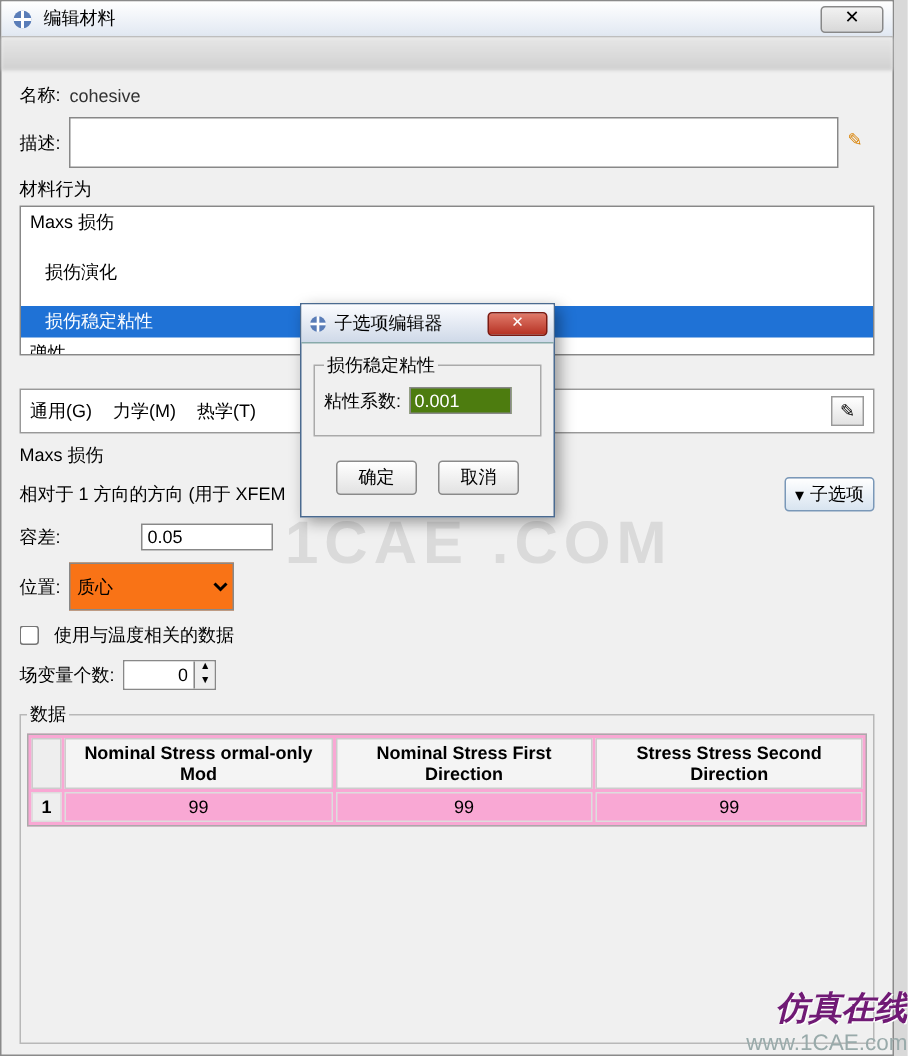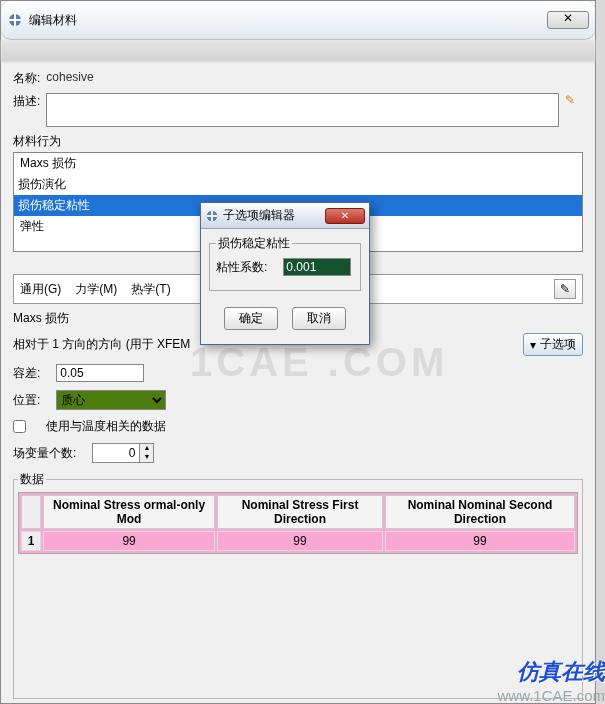--- a/index.html
+++ b/index.html
@@ -1,62 +1,62 @@
 <!DOCTYPE html>
 <html><head>
 <meta charset="utf-8">
 <style>
 * { box-sizing: border-box; font-family: "Microsoft YaHei", SimSun, sans-serif; font-size: 12px; }
 body { margin: 0; background: #d9d9d9; width: 605px; height: 704px; position: relative; overflow: hidden; }
 .blur-bar { height: 22px; background: linear-gradient(#e6e6e6,#d0d0d0); filter: blur(1px); }
 .main-window { position: absolute; top: 0; left: 0; width: 596px; height: 704px; background: #f0f0f0; border: 1px solid #8a8a8a; }
-.titlebar { height: 39px; background: linear-gradient(#ffffff, #e1e8f2); display: flex; align-items: center; border-bottom: 1px solid #b0b0b0; padding: 0 6px; border-radius: 10px; }
+.titlebar { height: 24px; background: linear-gradient(#ffffff, #e1e8f2); display: flex; align-items: center; border-bottom: 1px solid #b0b0b0; padding: 0 6px; }
 .titlebar .app-icon { width: 16px; height: 16px; margin-right: 6px; }
 .win-btn { margin-left: auto; width: 42px; height: 18px; border: 1px solid #888; border-radius: 3px; background: linear-gradient(#f2f2f2,#d8d8d8); text-align: center; line-height: 13px; font-family: Arial; }
 .body-area { padding: 8px 12px; }
-.row { display: flex; align-items: flex-start; margin-bottom: 6px; }
+.row { display: flex; align-items: center; margin-bottom: 6px; }
 .lbl { margin-right: 6px; }
 .name-val { color: #333; }
 textarea.desc { flex: 1; height: 34px; border: 1px solid #888; resize: none; background: #fff; }
 .pencil { width: 18px; height: 18px; margin-left: 6px; color: #d98000; }
 fieldset { border: 1px solid #b8b8b8; padding: 4px; margin: 0 0 8px 0; }
 .box { border: 1px solid #888; background: #fff; }
 .tree { font-size: 12px; }
 .tree .item { padding: 2px 6px; }
-.tree .item.l2 { padding-left: 4px; }
+.tree .item.l2 { padding-left: 16px; margin-top: 12px; }
 .tree .sel { background: #1f72d6; color: #fff; }
 .tabs { border: 1px solid #999; background: #fff; display: flex; align-items: center; padding: 4px 6px; gap: 14px; margin-bottom: 6px; }
 .icon-btn { width: 22px; height: 20px; border: 1px solid #999; background: linear-gradient(#fff,#e2e2e2); display: inline-flex; align-items: center; justify-content: center; }
-.field-row { display: flex; align-items: center; gap: 16px; margin-bottom: 8px; }
+.field-row { display: flex; align-items: center; gap: 6px; margin-bottom: 8px; }
 input.txt { border: 1px solid #888; background: #fff; padding: 1px 3px; height: 18px; }
-select.combo { border: 1px solid #888; background: #4d7c0f; height: 20px; }
+select.combo { border: 1px solid #888; background: #f97316; height: 32px; }
 input[type=checkbox] { margin: 0 4px 0 0; }
 .spinner { display: inline-flex; border: 1px solid #888; height: 20px; }
 .spinner input { width: 46px; border: none; text-align: right; padding-right: 4px; }
 .spinner .arrows { width: 14px; display: flex; flex-direction: column; }
 .spinner .arrows div { flex:1; border-left:1px solid #888; font-size:7px; text-align:center; line-height:8px; background:#eee; }
 .subopt-btn { border: 1px solid #7a98b8; background: linear-gradient(#fff,#d8e4f0); padding: 2px 6px; display: inline-flex; align-items: center; gap: 4px; border-radius: 3px; }
 .data-table { border: 1px solid #aaa; background: #f9a8d4; width: 100%; }
 .data-table th { background: #f4f4f4; border: 1px solid #ccc; padding: 2px 4px; font-weight: bold; }
 .data-table td { border: 1px solid #ddd; text-align: center; padding: 2px 4px; }
 .data-table .rowhdr { background: #eee; font-weight: bold; width: 20px; }
 .watermark { position: absolute; font-size: 40px; font-weight: bold; color: rgba(130,130,130,0.20); letter-spacing: 4px; pointer-events: none; left: 190px; top: 340px; font-family: Arial; }
 .footer-btns { display:flex; gap:260px; justify-content:center; padding-top:8px; border-top:1px solid #ccc; margin-top:8px;}
 .std-btn { border:1px solid #8a8a8a; background:linear-gradient(#fff,#e2e2e2); padding:2px 14px; border-radius:3px; }
 
 .child { position: absolute; left: 200px; top: 202px; width: 170px; background: #f0f0f0; border: 1px solid #4a6a90; box-shadow: 3px 3px 10px rgba(0,0,0,0.4); }
 .child .ctitle { height: 26px; background: linear-gradient(#fbfcff,#cfd9e8); display:flex; align-items:center; padding:0 4px; border-bottom:1px solid #8aa; }
 .child .ctitle .app-icon { width:14px; height:14px; margin-right:4px; }
 .child .closebtn { margin-left:auto; width:40px; height:16px; background: linear-gradient(#e07a6a,#b63224); border:1px solid #7a1a12; border-radius:3px; color:#fff; text-align:center; line-height:13px; font-family:Arial; font-size:10px; }
 .child .cbody { padding:6px 8px; }
 .child .cbody fieldset { border:1px solid #aaa; padding:6px; }
-.child .sel-input { background:#14532d; color:#fff; border:1px solid #888; width:68px; padding:1px 2px; }
+.child .sel-input { background:#4d7c0f; color:#fff; border:1px solid #888; width:68px; padding:1px 2px; }
 .child .btns { display:flex; justify-content:center; gap:14px; padding:8px 0;}
 .wm-box { position:absolute; right:0; bottom:0; text-align:right; }
-.wm-box .a { color:#1d4ed8; font-weight:bold; font-size:22px; font-style:italic; text-shadow:1px 1px #fff; }
+.wm-box .a { color:#701a75; font-weight:bold; font-size:22px; font-style:italic; text-shadow:1px 1px #fff; }
 .wm-box .b { color:#9aa; font-size:15px; }
 </style>
 </head>
 <body>
 
 <div class="main-window">
   <div class="titlebar">
     <svg class="app-icon" viewBox="0 0 16 16">
         <circle cx="8" cy="8" r="6" fill="#5a7db8"></circle>
         <rect x="7" y="2" width="2" height="12" fill="#fff"></rect>
@@ -98,21 +98,21 @@
     <div class="field-row" style="justify-content:space-between;">
       <span>相对于 1 方向的方向 (用于 XFEM</span>
       <span class="subopt-btn">
         <span>▾</span>
         <span>子选项</span>
       </span>
     </div>
 
     <div class="field-row">
       <span>容差:</span>
-      <input class="txt" style="width: 88px;" value="0.05">
+      <input class="txt" style="width: 88px; margin-left: 48px;" value="0.05">
     </div>
 
     <div class="field-row">
       <span>位置:</span>
       <select class="combo" style="width:110px;">
         <option>质心</option>
       </select>
     </div>
 
     <div class="field-row">
@@ -132,21 +132,21 @@
     </div>
 
     <fieldset>
       <legend>数据</legend>
       <table class="data-table">
         <tbody>
             <tr>
           <th class="rowhdr"></th>
           <th>Nominal Stress ormal-only Mod</th>
           <th>Nominal Stress First Direction</th>
-          <th>Nominal Nominal Second Direction</th>
+          <th>Stress Stress Second Direction</th>
         </tr>
         <tr>
           <td class="rowhdr">1</td>
           <td>99</td>
           <td>99</td>
           <td>99</td>
         </tr>
       </tbody>
         </table>
       <div style="height:140px;"></div>

